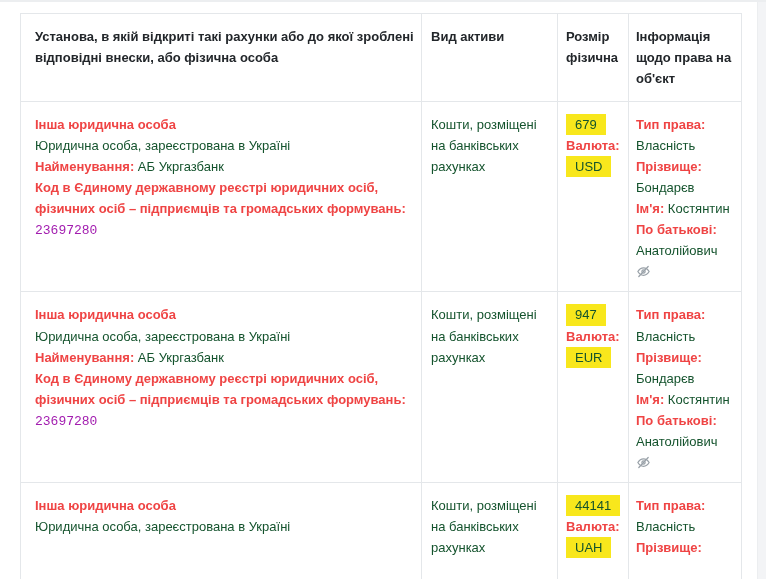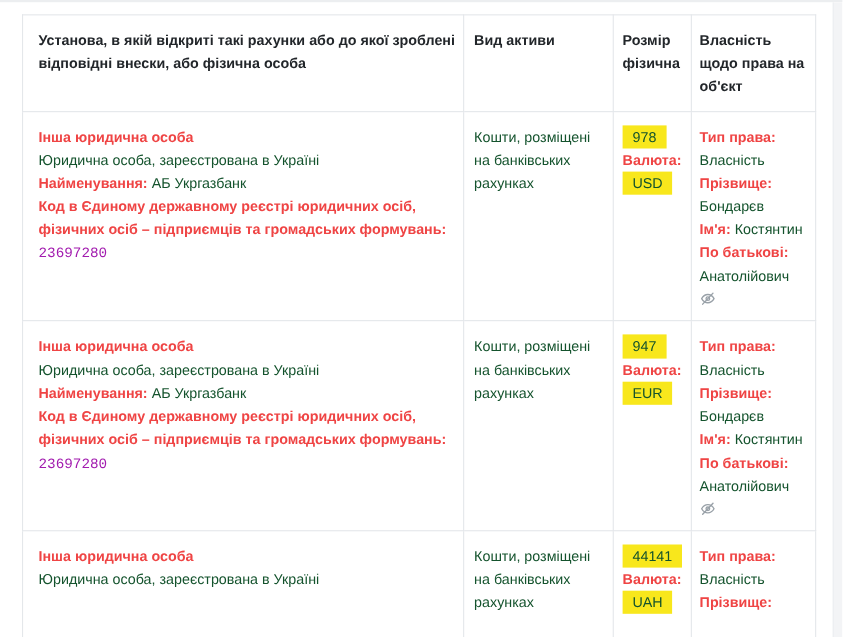--- a/index.html
+++ b/index.html
@@ -79,35 +79,35 @@
         <col class="c1">
         <col class="c2">
         <col class="c3">
         <col class="c4">
       </colgroup>
     <thead>
       <tr class="hdr">
         <th>Установа, в якій відкриті такі рахунки або до якої зроблені відповідні внески, або фізична особа</th>
         <th class="c2cell">Вид активи</th>
         <th class="c3cell">Розмір фізична</th>
-        <th class="c4cell">Власність щодо права на об'єкт</th>
+        <th class="c4cell">Інформація щодо права на об'єкт</th>
       </tr>
     </thead>
     <tbody>
 
       <tr class="r0">
         <td>
           <div class="b">Інша юридична особа</div>
           <div class="g">Юридична особа, зареєстрована в Україні</div>
           <div><span class="b">Найменування:</span> <span class="g">АБ Укргазбанк</span></div>
           <div><span class="b">Код в Єдиному державному реєстрі юридичних осіб, фізичних осіб – підприємців та громадських формувань:</span> <a class="link">23697280</a></div>
         </td>
         <td class="c2cell g">Кошти, розміщені на банківських рахунках</td>
         <td class="c3cell">
-          <div><span class="hl g">978</span></div>
+          <div><span class="hl g">679</span></div>
           <div class="b">Валюта:</div>
           <div><span class="hl g">USD</span></div>
         </td>
         <td class="c4cell">
           <div class="b">Тип права:</div>
           <div class="g">Власність</div>
           <div class="b">Прізвище:</div>
           <div class="g">Бондарєв</div>
           <div><span class="b">Ім'я:</span> <span class="g">Костянтин</span></div>
           <div class="b">По батькові:</div>

